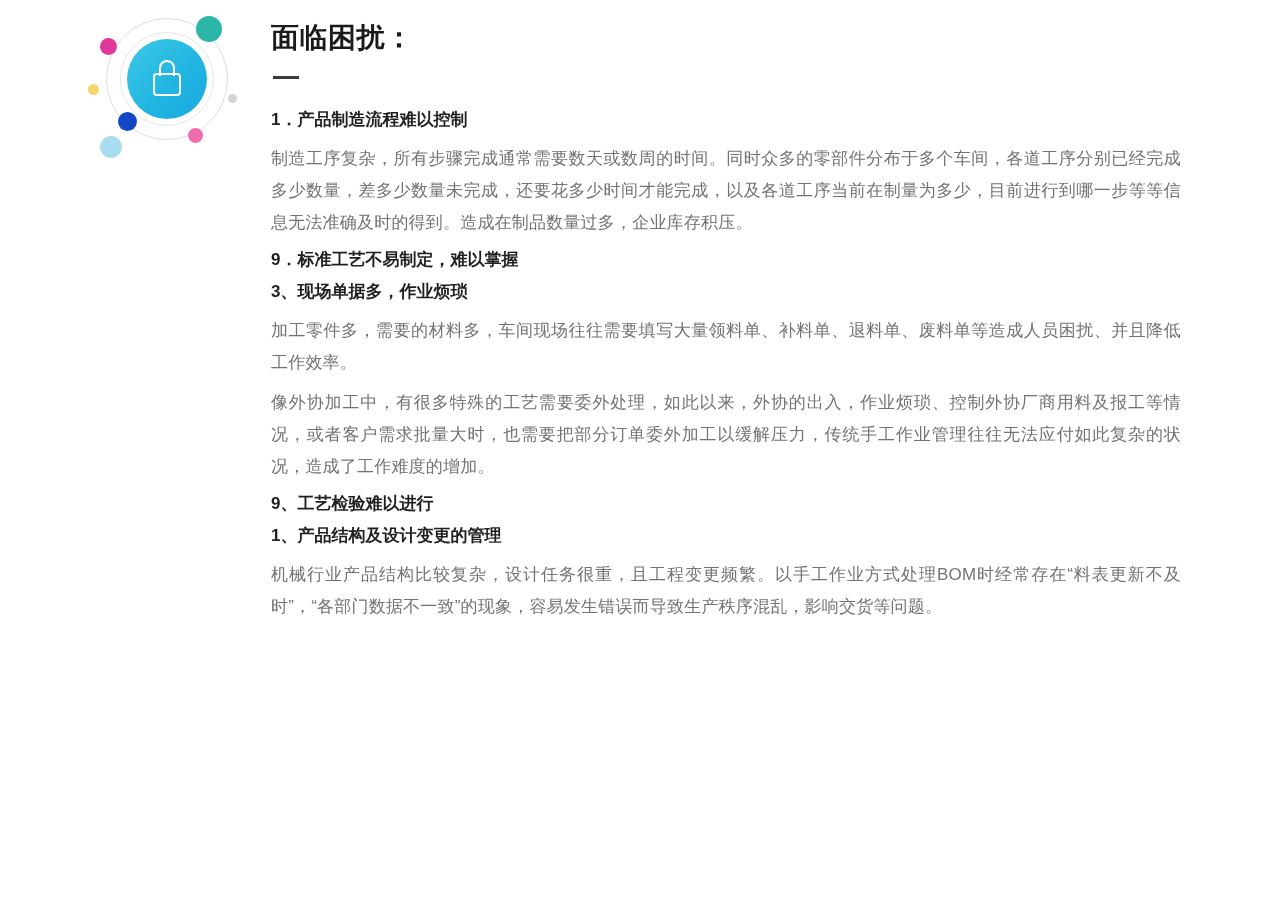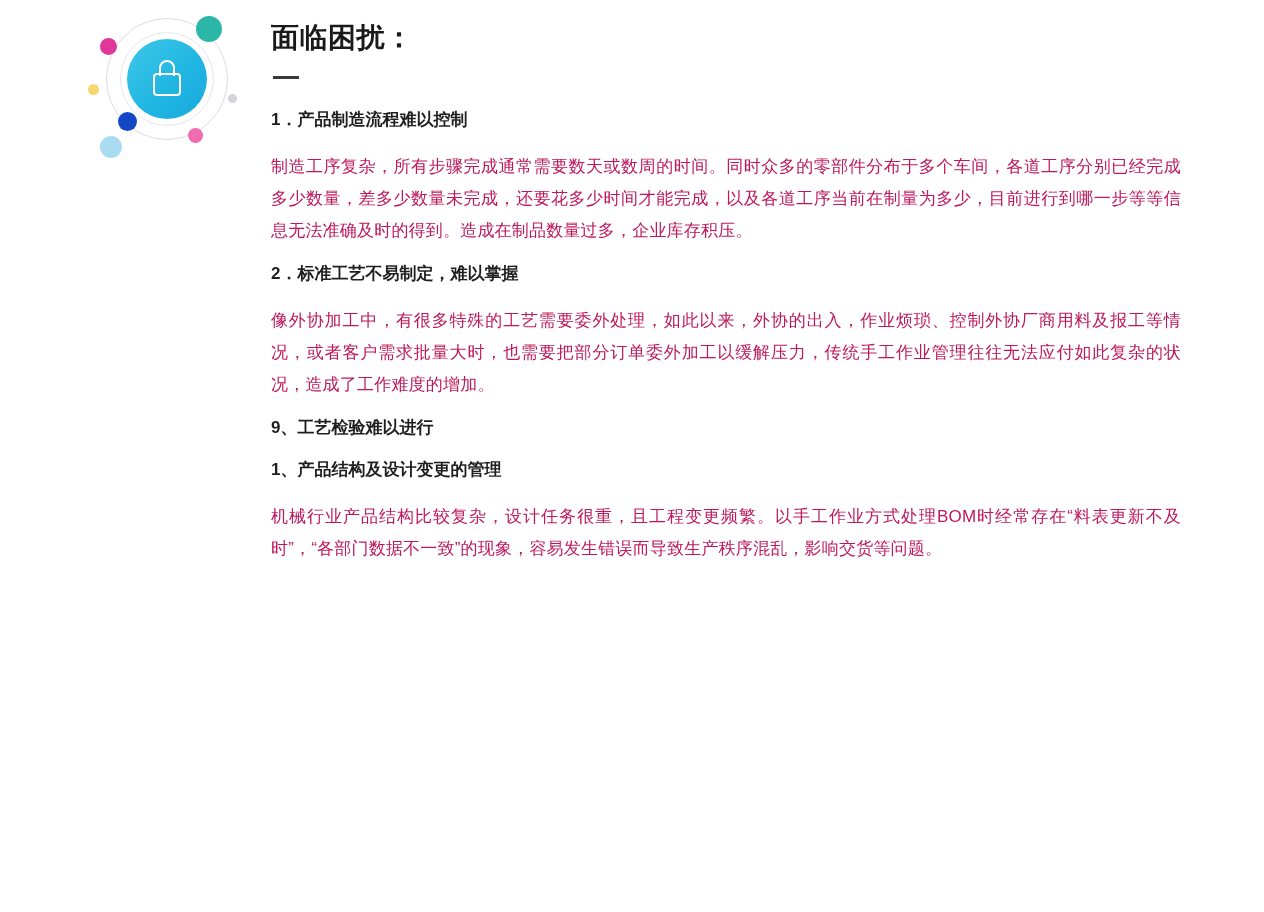--- a/index.html
+++ b/index.html
@@ -109,27 +109,27 @@
     width: 26px;
     height: 3px;
     background: #3a3a3a;
     margin: 18px 0 26px 2px;
   }
   .sec-head {
     font-size: 17px;
     font-weight: bold;
     color: #1f1f1f;
     line-height: 30px;
-    margin: 12px 0 2px 0;
+    margin: 0 0 2px 0;
   }
   .sec-body {
     font-size: 17px;
     line-height: 32px;
-    color: #be185d;
-    margin: 16px 0 6px 0;
+    color: #737373;
+    margin: 8px 0 6px 0;
     text-align: justify;
     letter-spacing: 0.2px;
   }
 </style>
 </head>
 <body>
 
 <div class="page">
 
   <div class="emblem">
@@ -151,21 +151,25 @@
 
   <div class="content">
     <h1 class="title">面临困扰：</h1>
     <div class="rule"></div>
 
     <div>
       <div class="sec-head">1．产品制造流程难以控制</div>
       <p class="sec-body">制造工序复杂，所有步骤完成通常需要数天或数周的时间。同时众多的零部件分布于多个车间，各道工序分别已经完成多少数量，差多少数量未完成，还要花多少时间才能完成，以及各道工序当前在制量为多少，目前进行到哪一步等等信息无法准确及时的得到。造成在制品数量过多，企业库存积压。</p>
     </div>
     <div>
-      <div class="sec-head">2．标准工艺不易制定，难以掌握</div>
+      <div class="sec-head">9．标准工艺不易制定，难以掌握</div>
+    </div>
+    <div>
+      <div class="sec-head">3、现场单据多，作业烦琐</div>
+      <p class="sec-body">加工零件多，需要的材料多，车间现场往往需要填写大量领料单、补料单、退料单、废料单等造成人员困扰、并且降低工作效率。</p>
     </div>
     <div>
       <p class="sec-body">像外协加工中，有很多特殊的工艺需要委外处理，如此以来，外协的出入，作业烦琐、控制外协厂商用料及报工等情况，或者客户需求批量大时，也需要把部分订单委外加工以缓解压力，传统手工作业管理往往无法应付如此复杂的状况，造成了工作难度的增加。</p>
     </div>
     <div>
       <div class="sec-head">9、工艺检验难以进行</div>
     </div>
     <div>
       <div class="sec-head">1、产品结构及设计变更的管理</div>
       <p class="sec-body">机械行业产品结构比较复杂，设计任务很重，且工程变更频繁。以手工作业方式处理BOM时经常存在“料表更新不及时”，“各部门数据不一致”的现象，容易发生错误而导致生产秩序混乱，影响交货等问题。</p>

